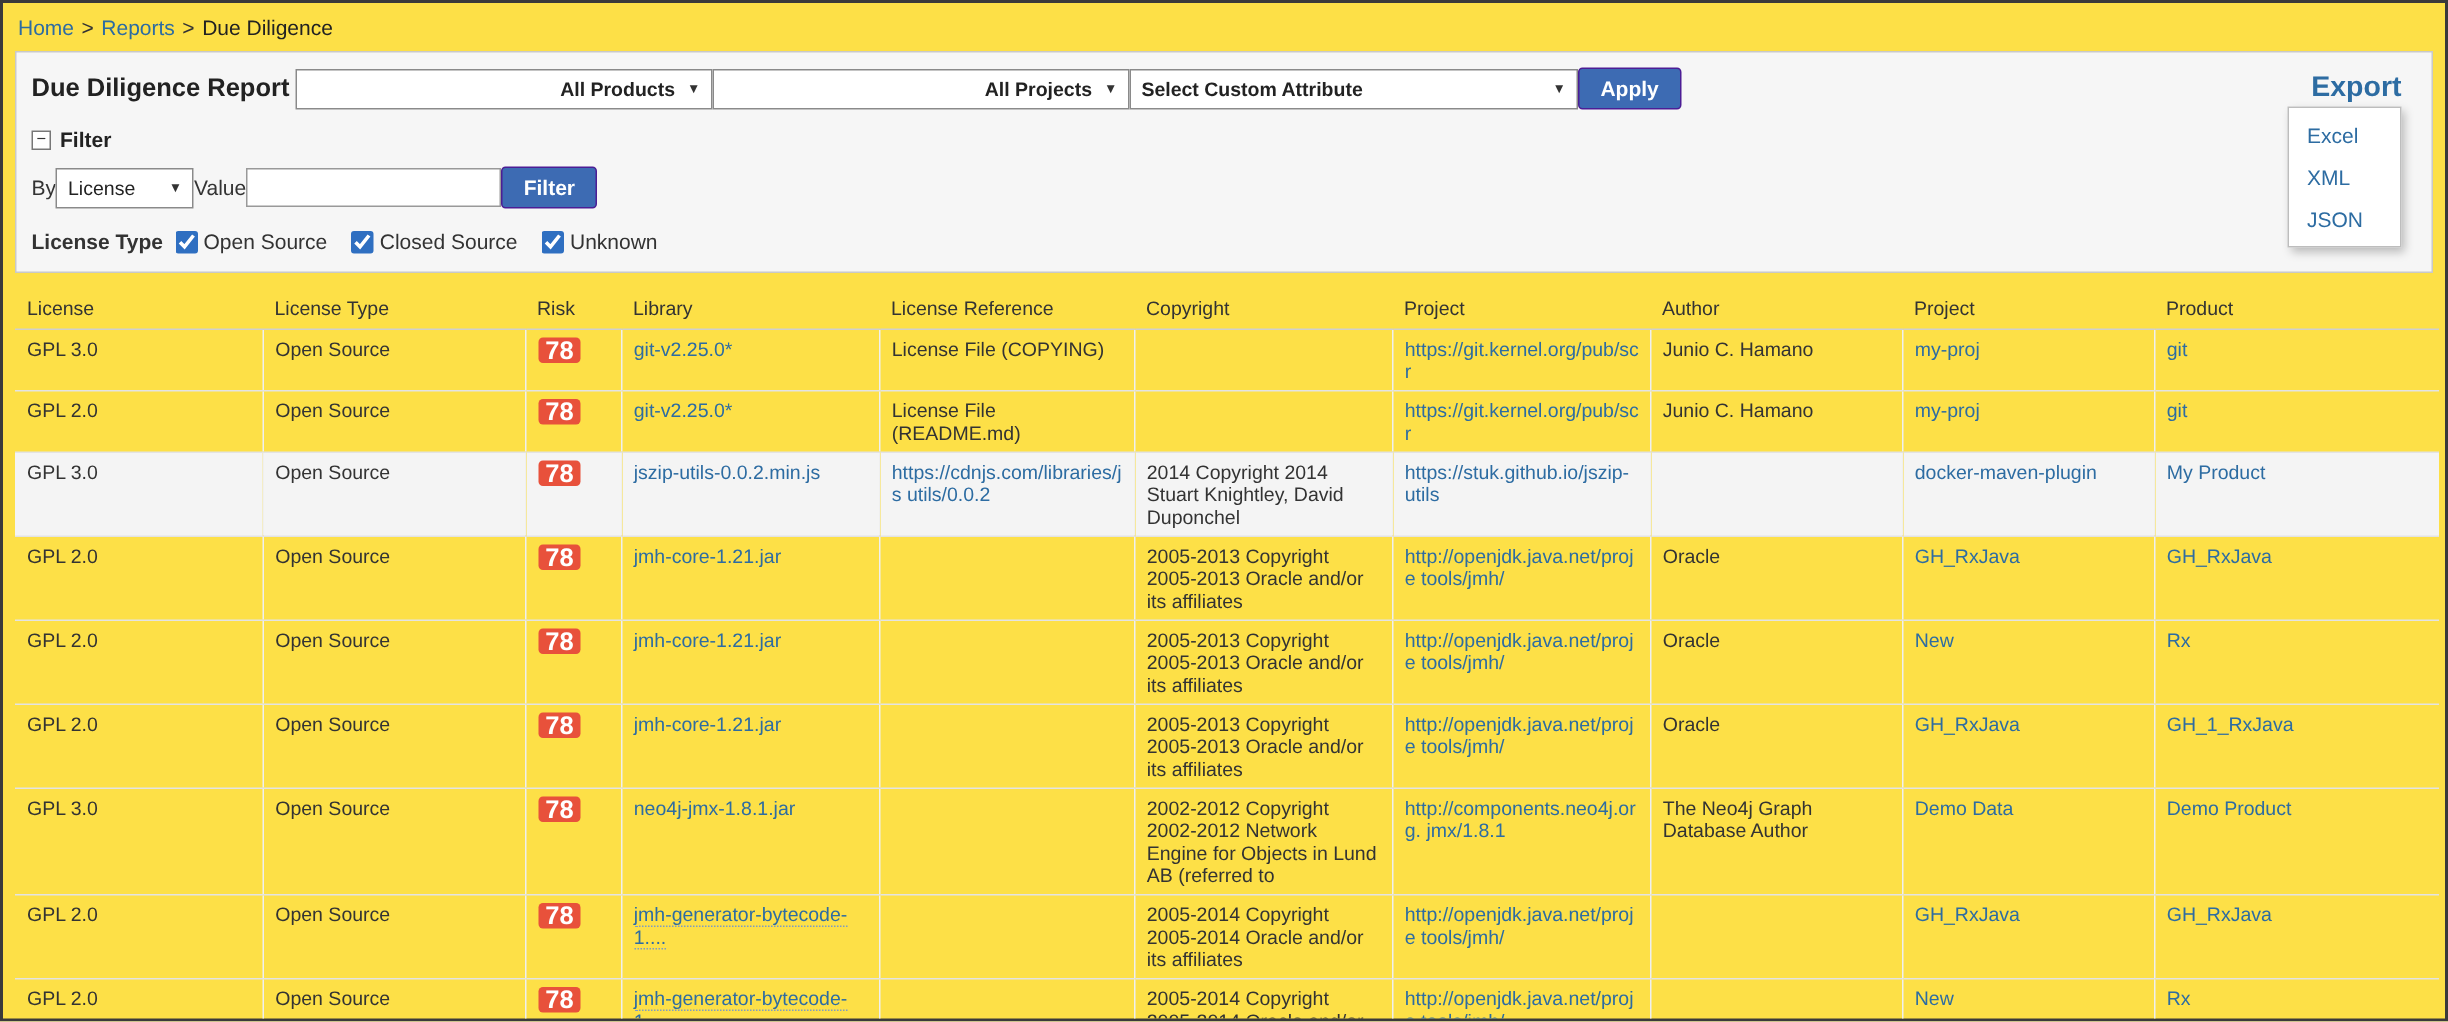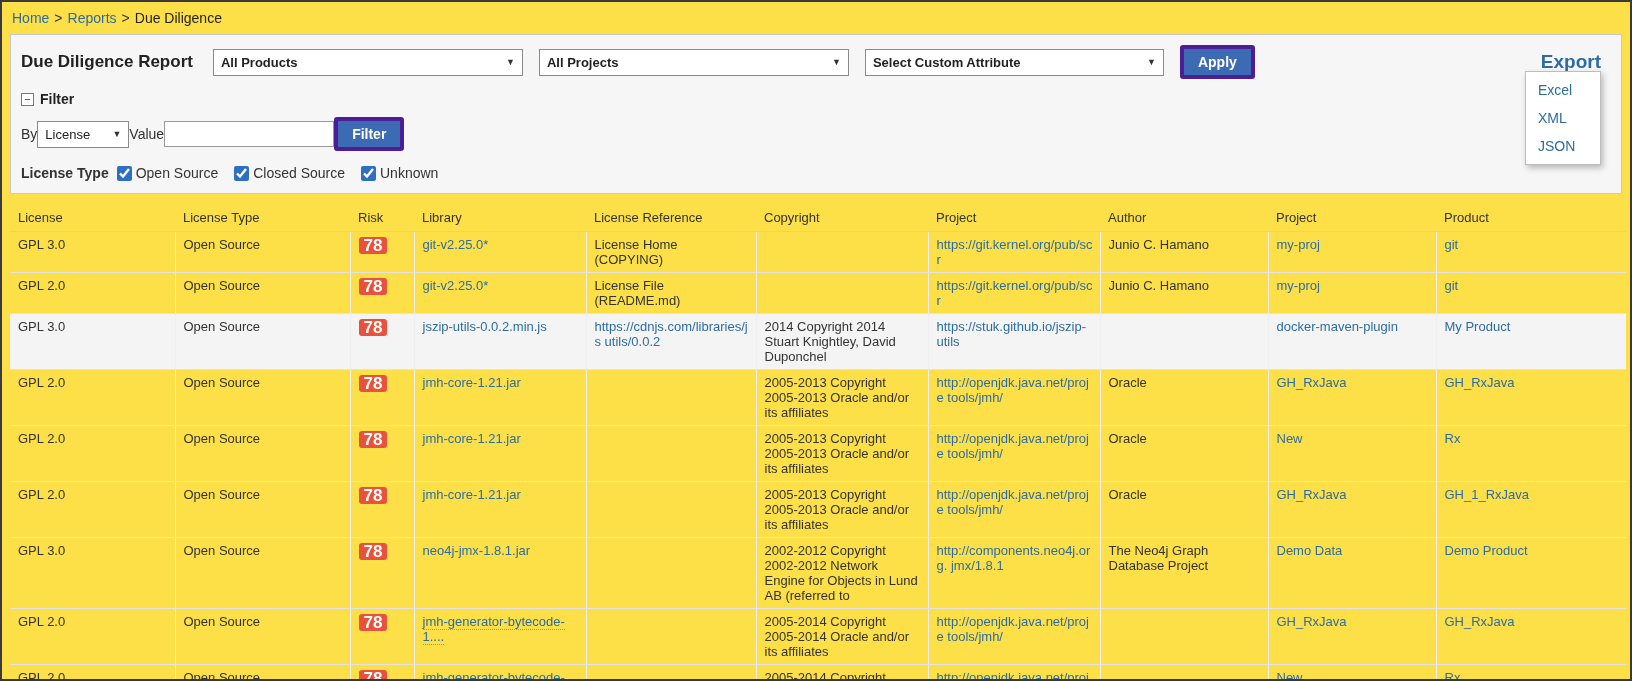--- a/index.html
+++ b/index.html
@@ -9,28 +9,28 @@
   .frame { width:1632px; height:681px; border:2px solid #3a3a3a; background:#fde047; overflow:hidden; position:relative; }
 
   
   .breadcrumb { padding:8px 10px 6px 10px; font-size:14px; }
   .breadcrumb a { color:#2d6ca2; text-decoration:none; cursor:pointer; }
   .breadcrumb .sep { margin:0 5px; color:#333; }
   .breadcrumb .current { color:#222; }
 
   
   .panel { margin:2px 8px 0 8px; background:#f6f6f6; border:1px solid #c9c9c9; padding:10px 14px 12px 10px; position:relative; }
-  .panel-row1 { display:flex; align-items:center; gap:16px; }
+  .panel-row1 { display:flex; align-items:center; }
   .page-title { font-size:17px; font-weight:bold; color:#222; margin-right:4px; white-space:nowrap; }
   .select { background:#fff; border:1px solid #8a8a8a; height:27px; display:flex; align-items:center; justify-content:space-between; padding:0 7px; font-size:13px; font-weight:bold; color:#222; cursor:pointer; }
   .select .chev { font-size:9px; color:#333; margin-left:8px; }
-  .w310 { width:310px; }
+  .w310 { width:278px;justify-content:flex-end; }
   .w316 { width:299px; }
   .w92 { width:92px; font-weight:normal; }
-  .btn { background:#3d6bb3; color:#fff; border:4px solid #4c1d95; font-family:"Liberation Sans", sans-serif; font-size:14px; font-weight:bold; padding:5px 14px; border-radius:3px; cursor:pointer; }
+  .btn { background:#3d6bb3; color:#fff; border:1px solid #4c1d95; font-family:"Liberation Sans", sans-serif; font-size:14px; font-weight:bold; padding:5px 14px; border-radius:3px; cursor:pointer; }
   .export-link { margin-left:auto; margin-right:6px; color:#2d6ca2; font-size:19px; font-weight:bold; text-decoration:none; cursor:pointer; }
 
   .export-menu { position:absolute; right:20px; top:36px; width:76px; background:#fff; border:1px solid #bdbdbd; box-shadow:2px 3px 6px rgba(0,0,0,0.25); padding:4px 0; z-index:10; }
   .export-menu a { display:block; padding:6px 12px; color:#2d6ca2; font-size:14px; text-decoration:none; cursor:pointer; }
 
   
   .filter-head { display:flex; align-items:center; gap:6px; margin-top:12px; }
   .collapse-box { width:13px; height:13px; border:1px solid #777; background:#fff; font-size:11px; line-height:11px; text-align:center; color:#333; cursor:pointer; }
   .filter-title { font-size:14px; font-weight:bold; color:#222; }
   .filter-row { display:flex; align-items:center; margin-top:10px; font-size:14px; }
@@ -146,21 +146,21 @@
         <th>Project</th>
         <th>Product</th>
       </tr>
     </thead>
     <tbody>
         <tr>
     <td>GPL 3.0</td>
     <td>Open Source</td>
     <td><span class="risk-badge">78</span></td>
     <td><a class="link">git-v2.25.0*</a></td>
-    <td><span class="lref">License Home (COPYING)</span></td>
+    <td><span class="lref">License File (COPYING)</span></td>
     <td></td>
     <td><a class="link hp">https://git.kernel.org/pub/scr</a></td>
     <td>Junio C. Hamano</td>
     <td><a class="link">my-proj</a></td>
     <td><a class="link">git</a></td>
   </tr>
         <tr>
     <td>GPL 2.0</td>
     <td>Open Source</td>
     <td><span class="risk-badge">78</span></td>
@@ -221,21 +221,21 @@
     <td><a class="link">GH_1_RxJava</a></td>
   </tr>
         <tr>
     <td>GPL 3.0</td>
     <td>Open Source</td>
     <td><span class="risk-badge">78</span></td>
     <td><a class="link">neo4j-jmx-1.8.1.jar</a></td>
     <td><span class="lref"></span></td>
     <td>2002-2012 Copyright 2002-2012 Network Engine for Objects in Lund AB (referred to</td>
     <td><a class="link hp">http://components.neo4j.org. jmx/1.8.1</a></td>
-    <td>The Neo4j Graph Database Project</td>
+    <td>The Neo4j Graph Database Author</td>
     <td><a class="link">Demo Data</a></td>
     <td><a class="link">Demo Product</a></td>
   </tr>
         <tr>
     <td>GPL 2.0</td>
     <td>Open Source</td>
     <td><span class="risk-badge">78</span></td>
     <td><a class="link truncated">jmh-generator-bytecode-1....</a></td>
     <td><span class="lref"></span></td>
     <td>2005-2014 Copyright 2005-2014 Oracle and/or its affiliates</td>

